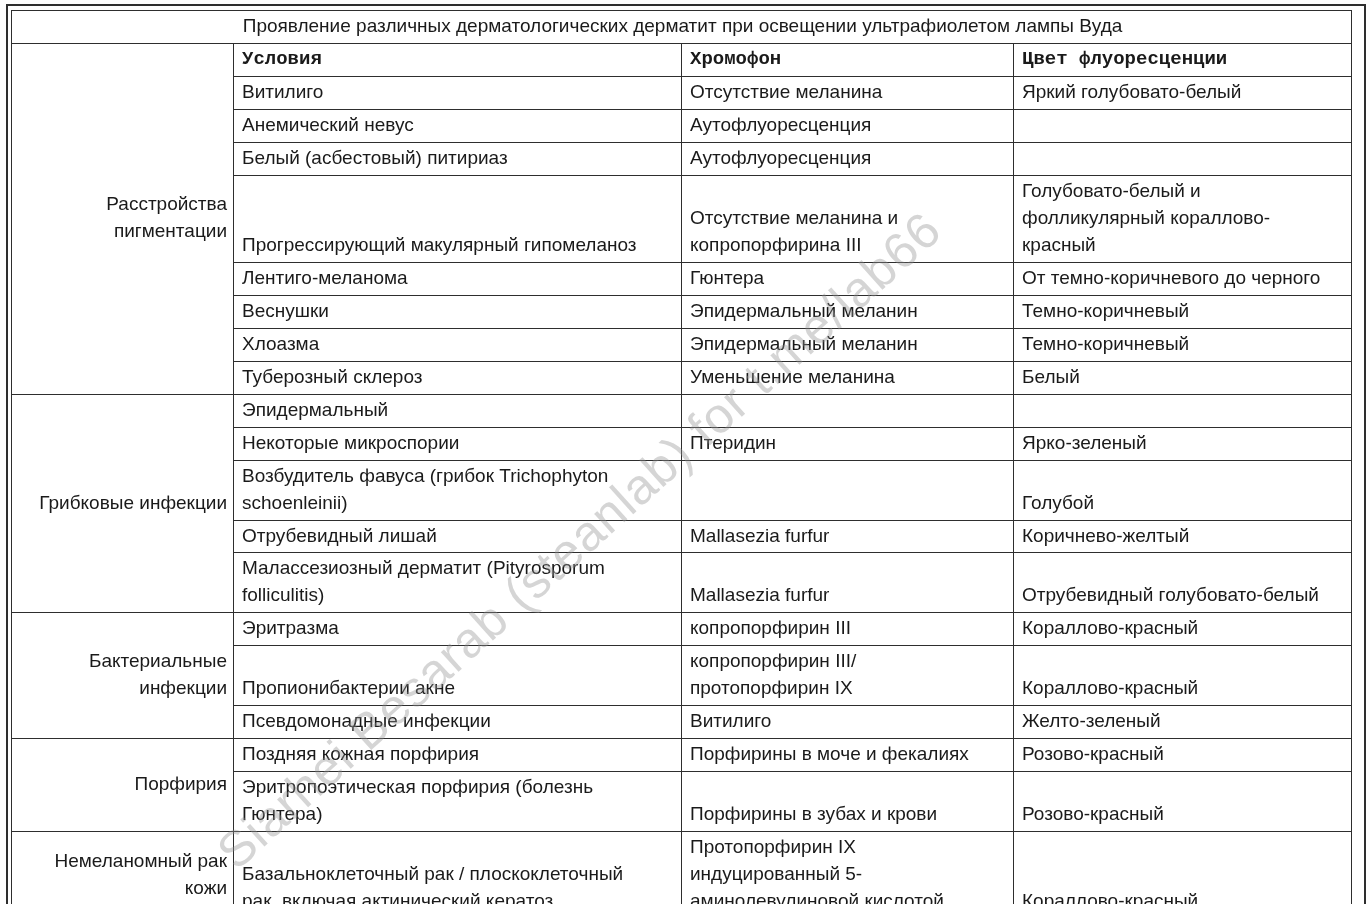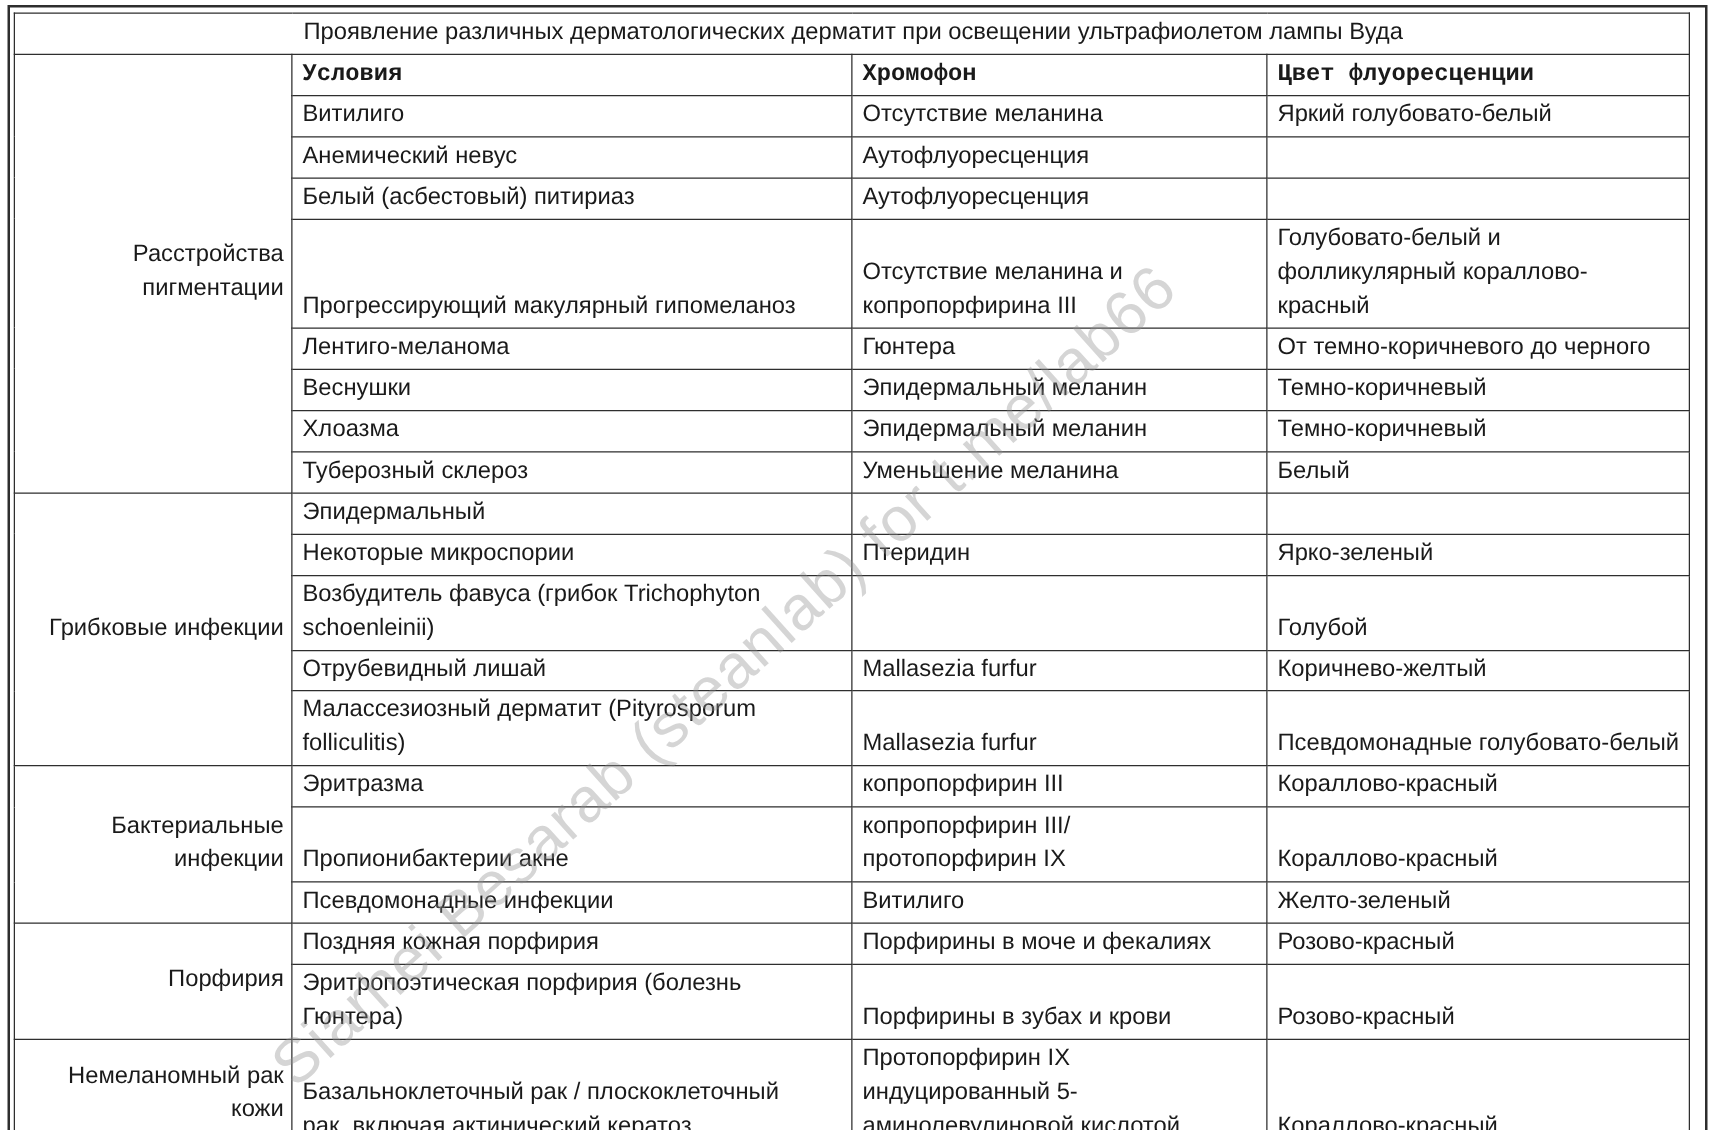--- a/index.html
+++ b/index.html
@@ -125,21 +125,21 @@
   </tr>
   <tr style="height:28px">
     <td class="body-cell">Отрубевидный лишай</td>
     <td class="body-cell">Mallasezia furfur</td>
     <td class="body-cell">Коричнево-желтый</td>
   </tr>
   <tr style="height:55px">
     <td class="body-cell">Малассезиозный дерматит (Pityrosporum
 folliculitis)</td>
     <td class="body-cell">Mallasezia furfur</td>
-    <td class="body-cell">Псевдомонадные голубовато-белый</td>
+    <td class="body-cell">Отрубевидный голубовато-белый</td>
   </tr>
 
   <tr style="height:28px">
     <td class="group-cell" rowspan="3">Бактериальные
 инфекции</td>
     <td class="body-cell">Эритразма</td>
     <td class="body-cell">копропорфирин III</td>
     <td class="body-cell">Кораллово-красный</td>
   </tr>
   <tr style="height:56px">

